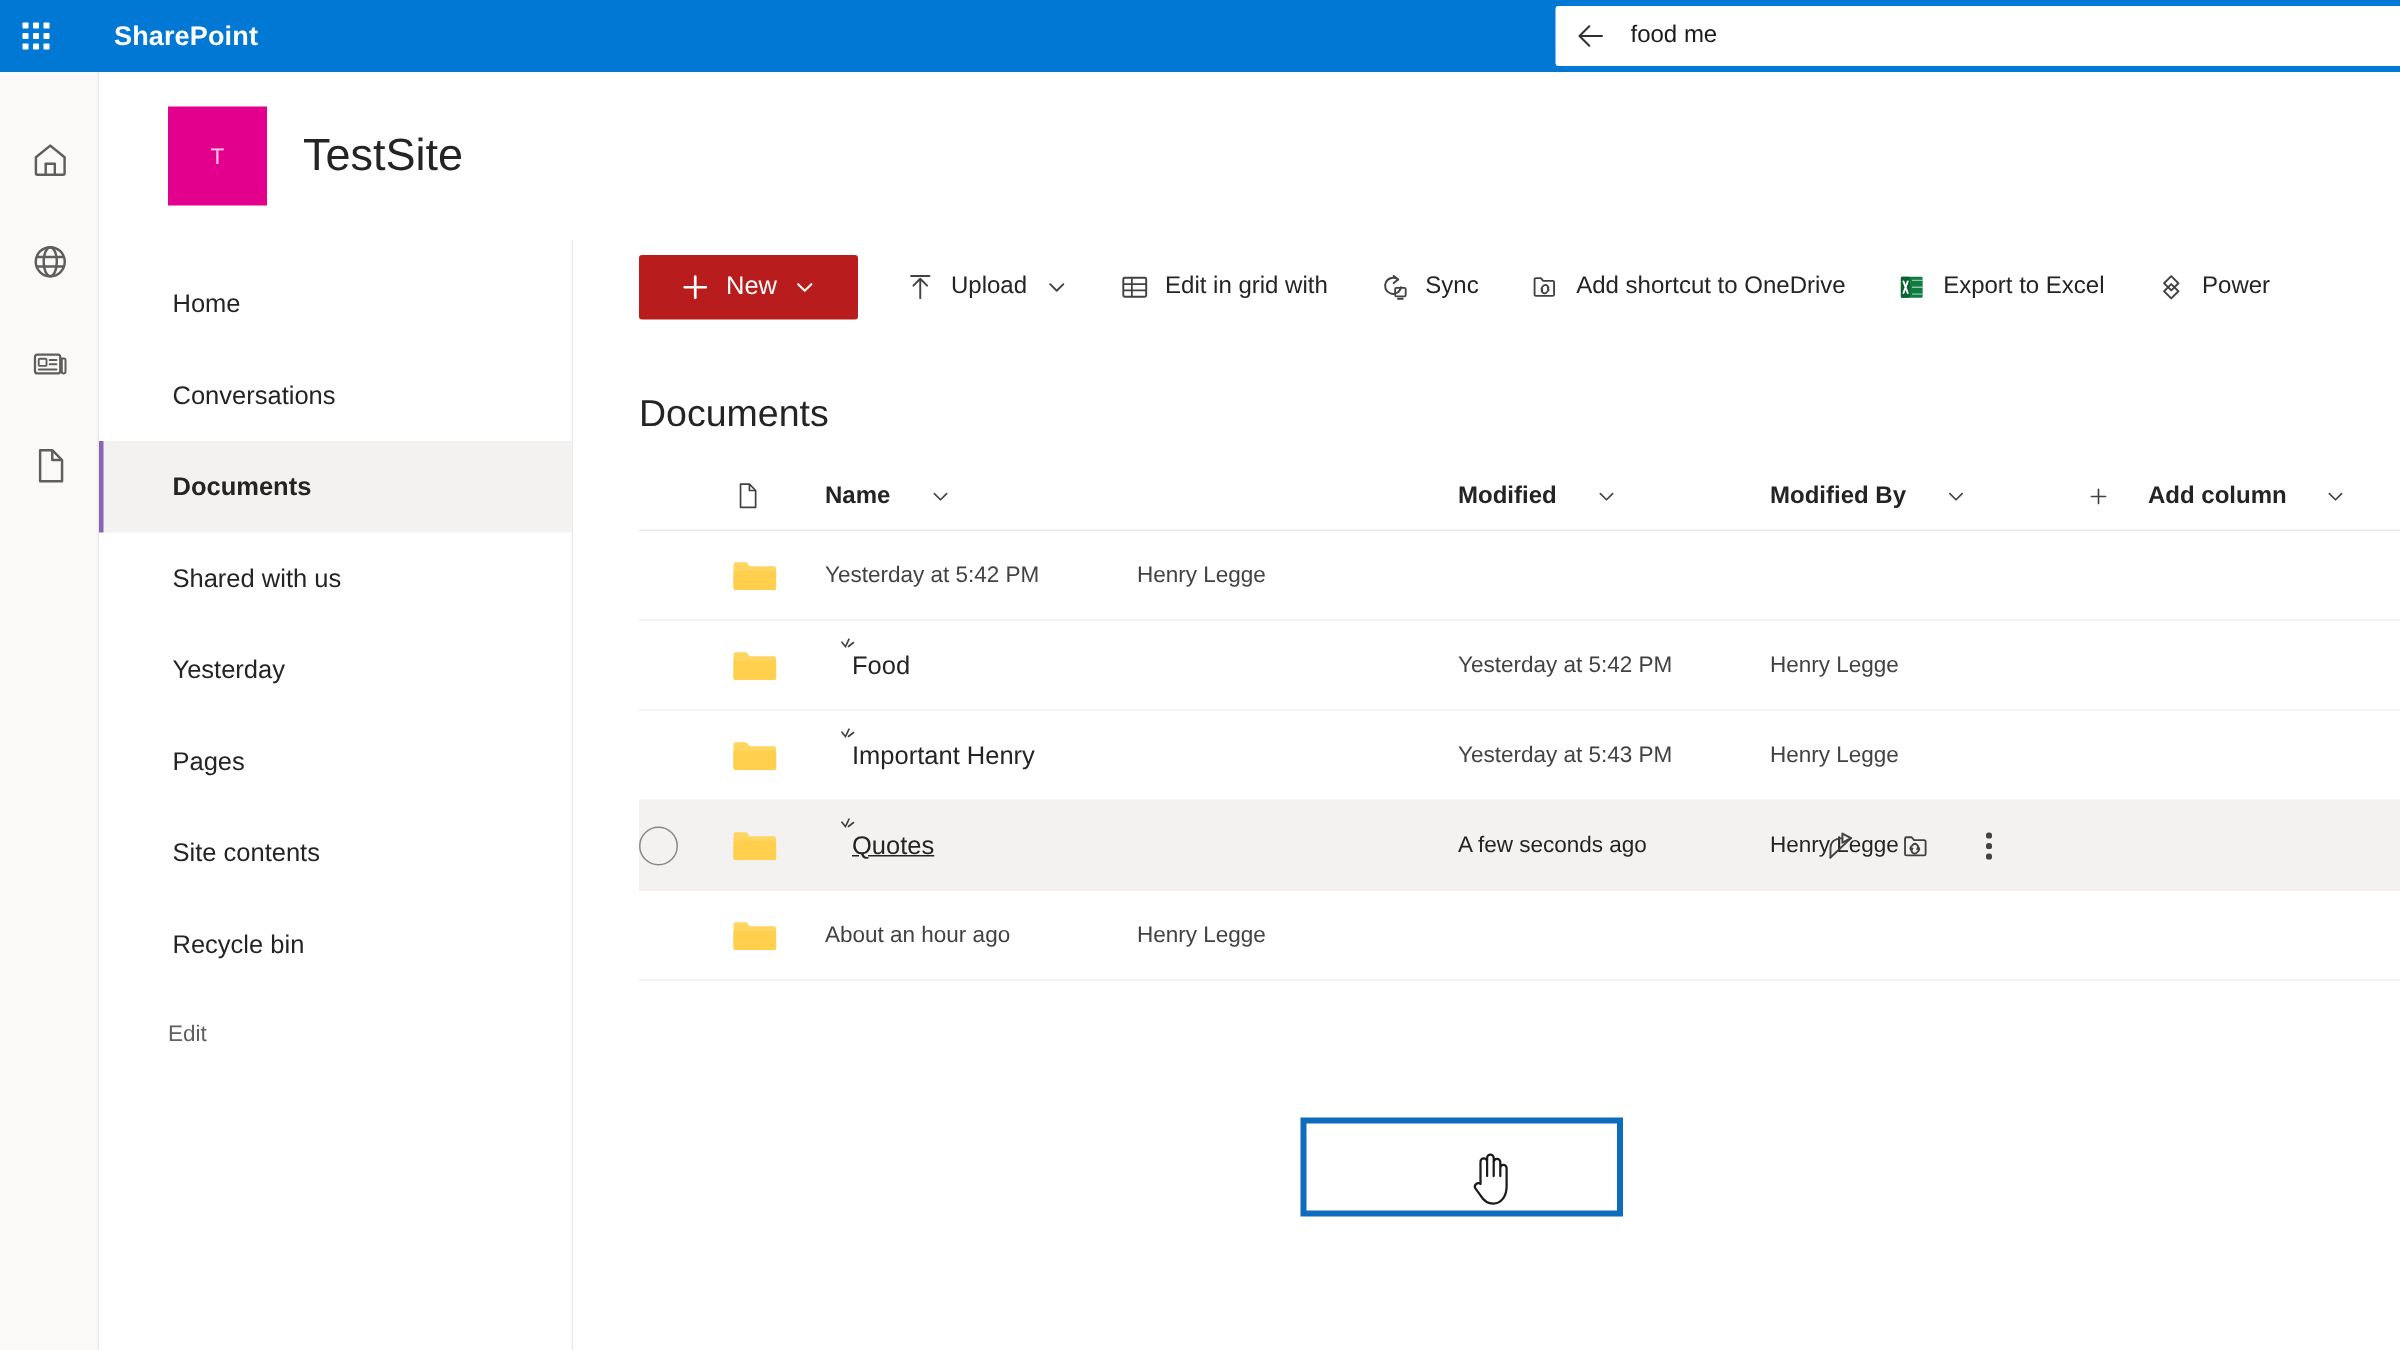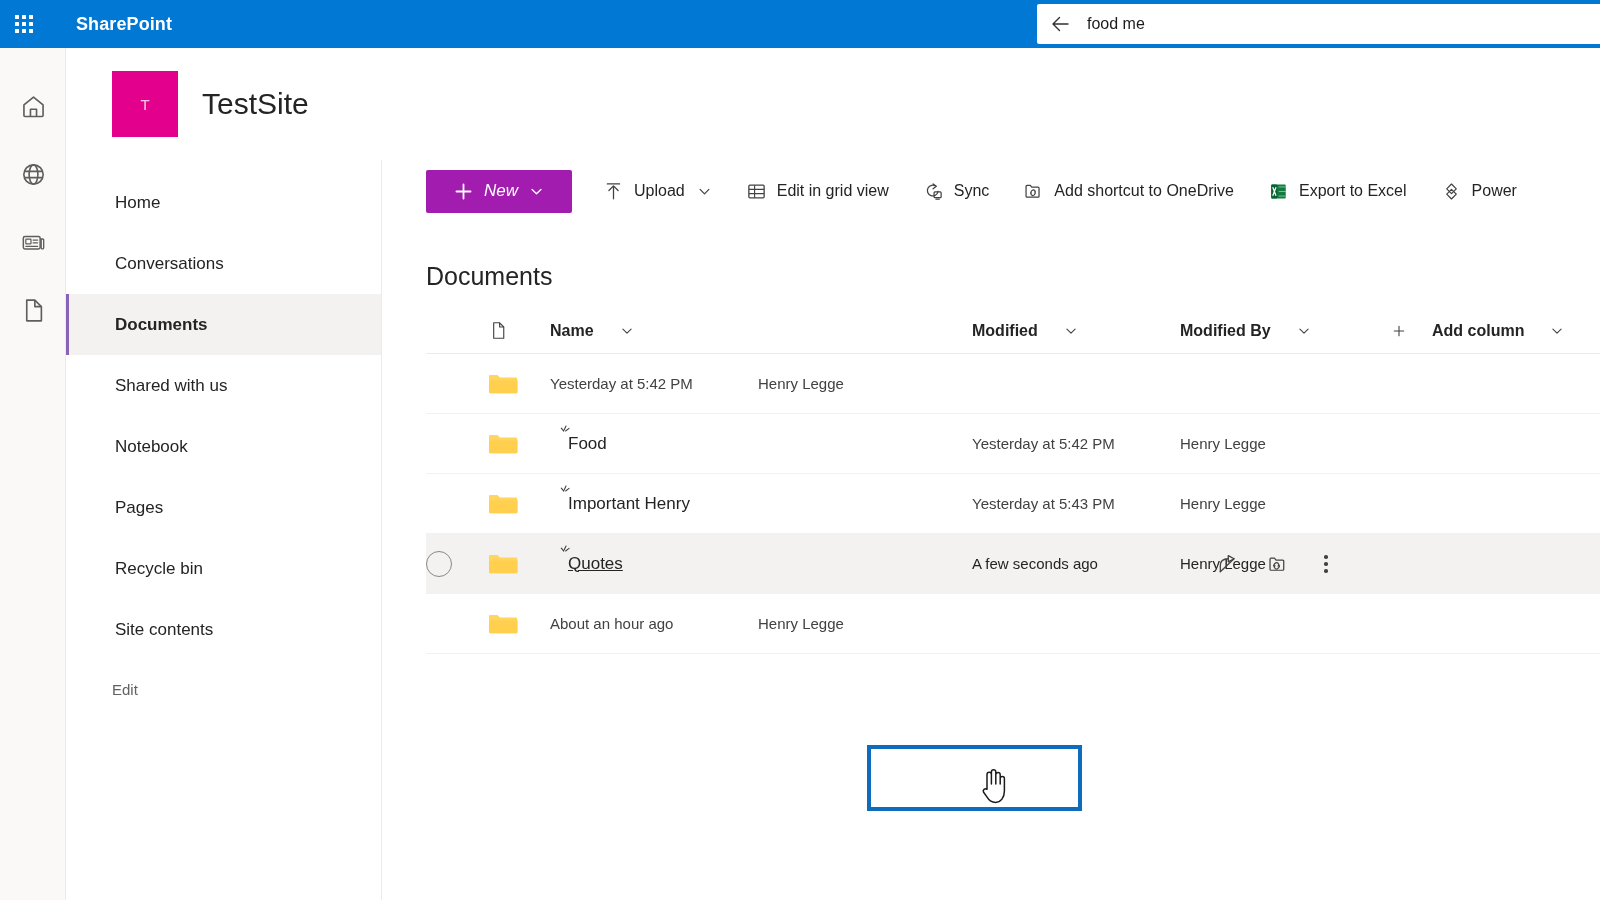--- a/index.html
+++ b/index.html
@@ -306,38 +306,38 @@
         <div class="nav-item">
           <span>Conversations</span>
         </div>
         <div class="nav-item selected" style="border-left-color: rgb(135, 100, 184);">
           <span>Documents</span>
         </div>
         <div class="nav-item">
           <span>Shared with us</span>
         </div>
         <div class="nav-item">
-          <span>Notebook</span>
+          <span>Yesterday</span>
         </div>
         <div class="nav-item">
           <span>Pages</span>
         </div>
         <div class="nav-item">
+          <span>Site contents</span>
+        </div>
+        <div class="nav-item">
           <span>Recycle bin</span>
-        </div>
-        <div class="nav-item">
-          <span>Site contents</span>
         </div>
         <div class="nav-edit">Edit</div>
       </nav>
 
       <div class="main">
 
         <div class="cmdbar">
-          <button class="btn-new" style="background: #a21caf; font-style: italic;">
+          <button class="btn-new" style="background: #b91c1c;">
             <svg width="19" height="19" viewBox="0 0 20 20">
               <path d="M10 2.6 V17.4 M2.6 10 H17.4" stroke="#fff" stroke-width="1.9" stroke-linecap="round"></path>
             </svg>
             <span>New</span>
             <svg class="chev" width="15" height="15" viewBox="0 0 16 16">
               <path d="M3.3 5.8 L8 10.5 L12.7 5.8" fill="none" stroke="#fff" stroke-width="1.45" stroke-linecap="round" stroke-linejoin="round"></path>
             </svg>
           </button>
 
           <div class="cmd">
@@ -349,21 +349,21 @@
             <svg class="chev" width="15" height="15" viewBox="0 0 16 16">
               <path d="M3.3 5.8 L8 10.5 L12.7 5.8" fill="none" stroke="#424242" stroke-width="1.3" stroke-linecap="round" stroke-linejoin="round"></path>
             </svg>
           </div>
 
           <div class="cmd">
             <svg width="21" height="21" viewBox="0 0 22 22">
               <rect x="3" y="4.4" width="16" height="13.2" rx="1" fill="none" stroke="#424242" stroke-width="1.35"></rect>
               <path d="M3 8.8 H19 M3 13.2 H19 M9 4.4 V17.6" stroke="#424242" stroke-width="1.2"></path>
             </svg>
-            <span>Edit in grid view</span>
+            <span>Edit in grid with</span>
           </div>
 
           <div class="cmd">
             <svg width="21" height="21" viewBox="0 0 22 22">
               <path d="M13.6 5.6 a5.6 5.6 0 1 0 2.1 5.4" fill="none" stroke="#424242" stroke-width="1.35" stroke-linecap="round"></path>
               <path d="M10.6 3.1 L13.8 5.6 L10.6 8.1" fill="none" stroke="#424242" stroke-width="1.35" stroke-linecap="round" stroke-linejoin="round"></path>
               <rect x="11.6" y="11.4" width="7.4" height="6" rx="1" fill="none" stroke="#424242" stroke-width="1.3"></rect>
               <path d="M13.6 19 h3.4" stroke="#424242" stroke-width="1.3" stroke-linecap="round"></path>
             </svg>
             <span>Sync</span>

